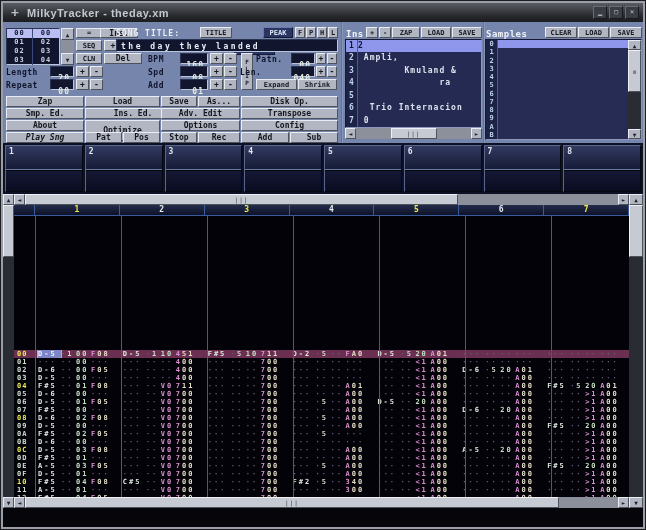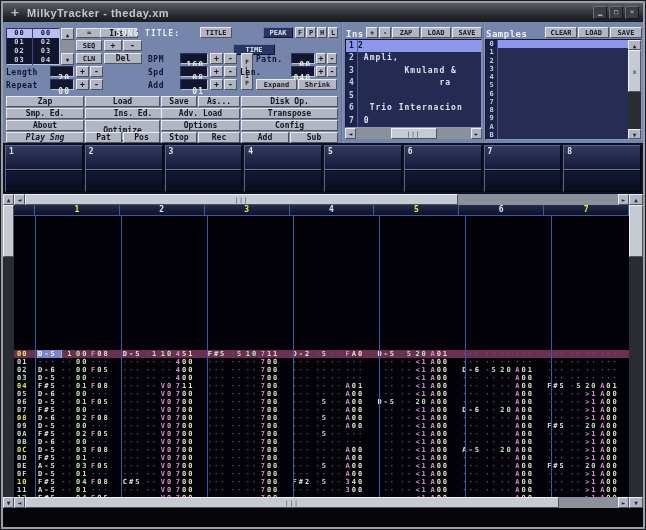--- a/index.html
+++ b/index.html
@@ -189,20 +189,21 @@
   <div class="lbl white" style="left:116px;top:29px;letter-spacing:1px">SONG TITLE:</div>
   <div class="btn tiny" style="left:200px;top:27px;width:32px;height:11px">TITLE</div>
   <div class="btn tiny dark" style="left:233px;top:44px;width:42px;height:11px">TIME</div>
   <div class="btn tiny dark" style="left:263px;top:27px;width:30px;height:11px">PEAK</div>
   <div id="flagbtns">
       <div class="btn tiny" style="left: 295px; top: 27px; width: 10px; height: 11px;">F</div>
       <div class="btn tiny" style="left: 306px; top: 27px; width: 10px; height: 11px;">P</div>
       <div class="btn tiny" style="left: 317px; top: 27px; width: 10px; height: 11px;">H</div>
       <div class="btn tiny" style="left: 328px; top: 27px; width: 10px; height: 11px;">L</div>
     </div>
+  <div class="titlefield">the day they landed</div>
 
   <div class="lbl" style="left:148px;top:55px">BPM</div>
   <div class="field" style="left:180px;top:53px;width:28px;height:11px">160</div>
   <div class="btn" style="left:210px;top:53px;width:13px;height:11px">+</div>
   <div class="btn" style="left:224px;top:53px;width:13px;height:11px">-</div>
   <div class="lbl" style="left:148px;top:68px">Spd</div>
   <div class="field" style="left:180px;top:66px;width:28px;height:11px">08</div>
   <div class="btn" style="left:210px;top:66px;width:13px;height:11px">+</div>
   <div class="btn" style="left:224px;top:66px;width:13px;height:11px">-</div>
   <div class="lbl" style="left:148px;top:81px">Add</div>
@@ -230,21 +231,21 @@
   <div id="menurow1">
       <div class="btn" style="left: 6px; top: 96px; width: 78px; height: 11px;">Zap</div>
       <div class="btn" style="left: 85px; top: 96px; width: 75px; height: 11px;">Load</div>
       <div class="btn" style="left: 161px; top: 96px; width: 36px; height: 11px;">Save</div>
       <div class="btn" style="left: 198px; top: 96px; width: 42px; height: 11px;">As...</div>
       <div class="btn" style="left: 241px; top: 96px; width: 97px; height: 11px;">Disk Op.</div>
     </div>
   <div id="menurow2">
       <div class="btn" style="left: 6px; top: 108px; width: 78px; height: 11px;">Smp. Ed.</div>
       <div class="btn" style="left: 85px; top: 108px; width: 96px; height: 11px;">Ins. Ed.</div>
-      <div class="btn" style="left: 161px; top: 108px; width: 79px; height: 11px;">Adv. Load</div>
+      <div class="btn" style="left: 161px; top: 108px; width: 79px; height: 11px;">Adv. Edit</div>
       <div class="btn" style="left: 241px; top: 108px; width: 97px; height: 11px;">Transpose</div>
     </div>
   <div id="menurow3">
       <div class="btn" style="left: 6px; top: 120px; width: 78px; height: 11px;">About</div>
       <div class="btn" style="left: 85px; top: 120px; width: 75px; height: 21px;">Optimize</div>
       <div class="btn" style="left: 161px; top: 120px; width: 79px; height: 11px;">Options</div>
       <div class="btn" style="left: 241px; top: 120px; width: 97px; height: 11px;">Config</div>
     </div>
   <div id="menurow4">
       <div class="btn" style="left: 6px; top: 132px; width: 78px; height: 11px; font-style: italic;">Play Sng</div>

